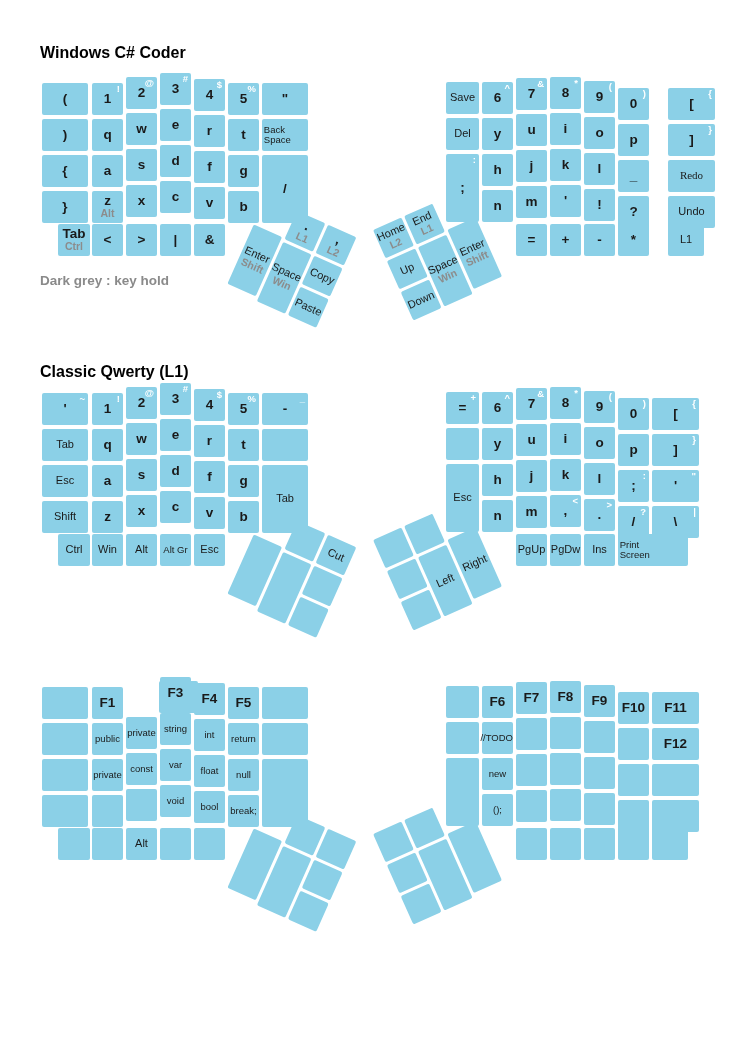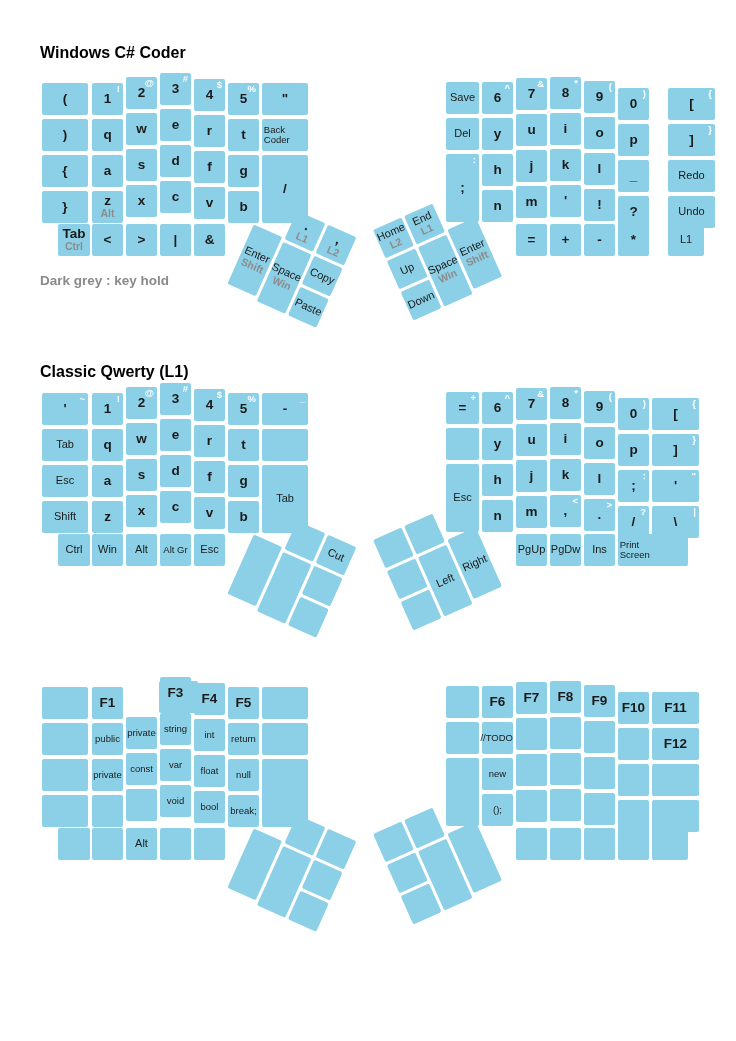--- a/index.html
+++ b/index.html
@@ -153,21 +153,21 @@
       <div class="key" style="left: 228px; top: 155px; width: 31px; height: 32px;">
         <span class="lab sym">g</span>
       </div>
       <div class="key" style="left: 228px; top: 191px; width: 31px; height: 32px;">
         <span class="lab sym">b</span>
       </div>
       <div class="key" style="left: 262px; top: 83px; width: 46px; height: 32px;">
         <span class="lab sym">"</span>
       </div>
       <div class="key" style="left: 262px; top: 119px; width: 46px; height: 32px;">
-        <span class="lab small wrap">Back Coder</span>
+        <span class="lab small wrap">Back Space</span>
       </div>
       <div class="key" style="left: 262px; top: 155px; width: 46px; height: 68px;">
         <span class="lab sym">/</span>
       </div>
       <div class="key" style="left: 58px; top: 224px; width: 32px; height: 32px;">
         <span class="lab sym">Tab</span>
         <span class="hold">Ctrl</span>
       </div>
       <div class="key" style="left: 92px; top: 224px; width: 31px; height: 32px;">
         <span class="lab sym">&lt;</span>
@@ -257,21 +257,21 @@
         <span class="lab sym">?</span>
       </div>
       <div class="key" style="left: 668px; top: 88px; width: 47px; height: 32px;">
         <span class="lab sym">[</span>
         <span class="sup">{</span>
       </div>
       <div class="key" style="left: 668px; top: 124px; width: 47px; height: 32px;">
         <span class="lab sym">]</span>
         <span class="sup">}</span>
       </div>
-      <div class="key" style="left: 668px; top: 160px; width: 47px; height: 32px;">
+      <div class="key" style="left: 668px; top: 160px; width: 47px; height: 32px; font-family: Liberation Serif, serif;">
         <span class="lab word">Redo</span>
       </div>
       <div class="key" style="left: 668px; top: 196px; width: 47px; height: 32px;">
         <span class="lab word">Undo</span>
       </div>
       <div class="key" style="left: 516px; top: 224px; width: 31px; height: 32px;">
         <span class="lab sym">=</span>
       </div>
       <div class="key" style="left: 550px; top: 224px; width: 31px; height: 32px;">
         <span class="lab sym">+</span>

